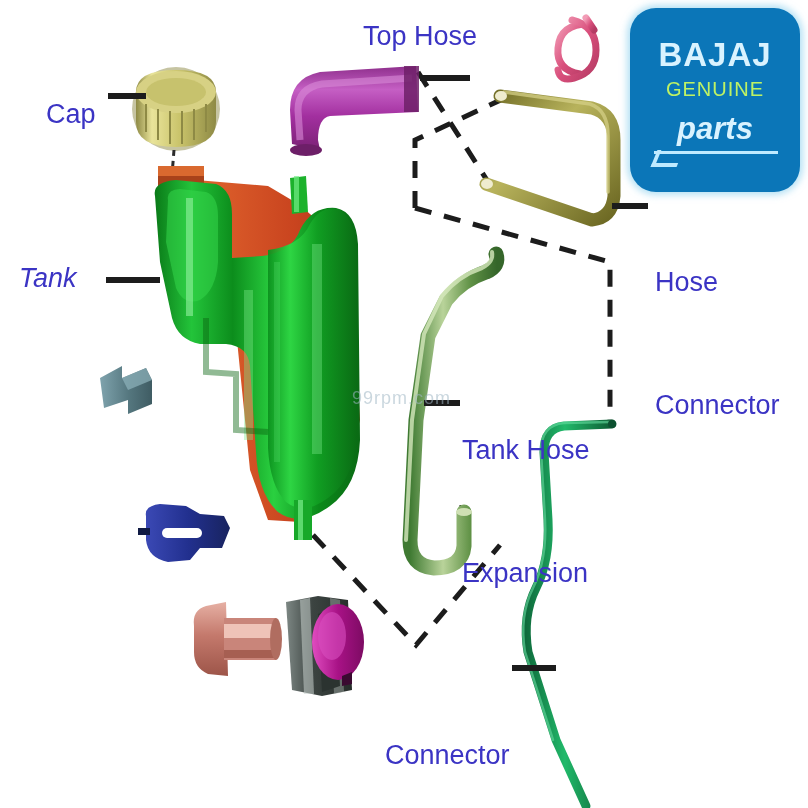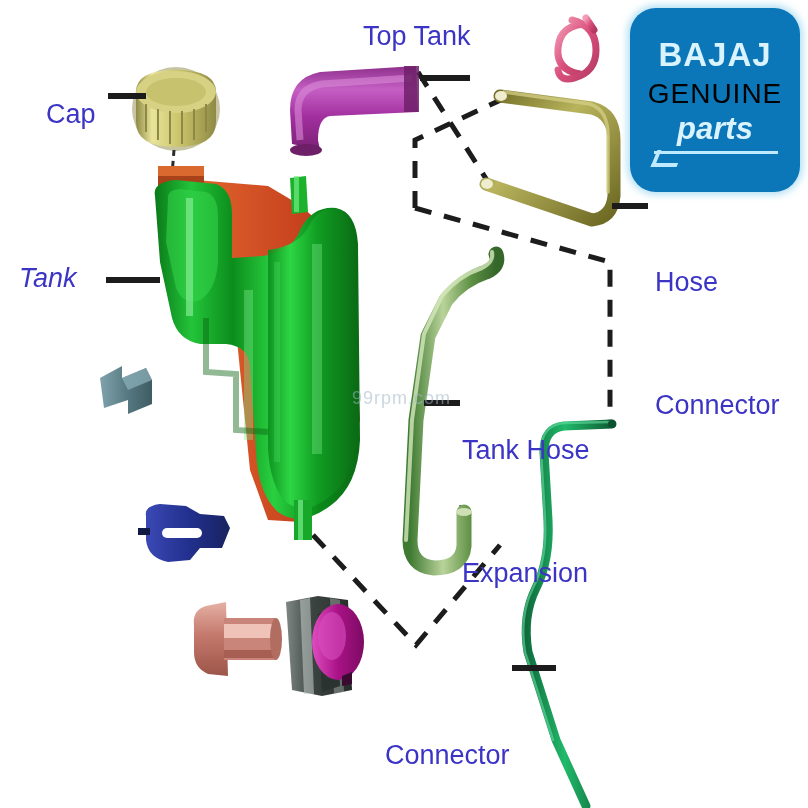--- a/index.html
+++ b/index.html
@@ -26,21 +26,21 @@
     box-shadow:0 0 7px 3px rgba(120,200,235,.55);
     overflow:hidden;
   }
   .brand .bajaj{
     position:absolute;left:0;top:28px;width:170px;text-align:center;
     color:#d9f3ff;font-size:33px;font-weight:bold;letter-spacing:1px;
     font-family:"Liberation Sans",sans-serif;
   }
   .brand .genuine{
     position:absolute;left:0;top:70px;width:170px;text-align:center;
-    color:#000000;font-size:28px;letter-spacing:1px;
+    color:#bef264;font-size:20px;letter-spacing:1px;
     font-family:"Liberation Sans",sans-serif;
   }
   .brand .parts{
     position:absolute;left:0;top:103px;width:170px;text-align:center;
     color:#d9f3ff;font-size:31px;font-weight:bold;font-style:italic;
     font-family:"Liberation Sans",sans-serif;
   }
   .brand .ul{
     position:absolute;left:24px;top:143px;width:124px;height:3px;background:#bfeaff;
   }
@@ -278,21 +278,21 @@
       <line x1="612" y1="206" x2="648" y2="206"></line>
       <line x1="424" y1="403" x2="460" y2="403"></line>
       <line x1="512" y1="668" x2="556" y2="668"></line>
     </g>
   </svg>
 
   <div class="wm">99rpm.com</div>
 
   <div class="label" style="left:46px;top:94px;">Cap</div>
 
-  <div class="label" style="left:363px;top:16px;">Top Tank</div>
+  <div class="label" style="left:363px;top:16px;">Top Hose</div>
 
   <div class="label" style="left:19px;top:258px;font-style:italic;">Tank</div>
 
   <div class="label two" style="left:655px;top:180px;">
     <div>Hose</div>
     <div>Connector</div>
   </div>
 
   <div class="label two" style="left:462px;top:348px;">
     <div>Tank Hose</div>

